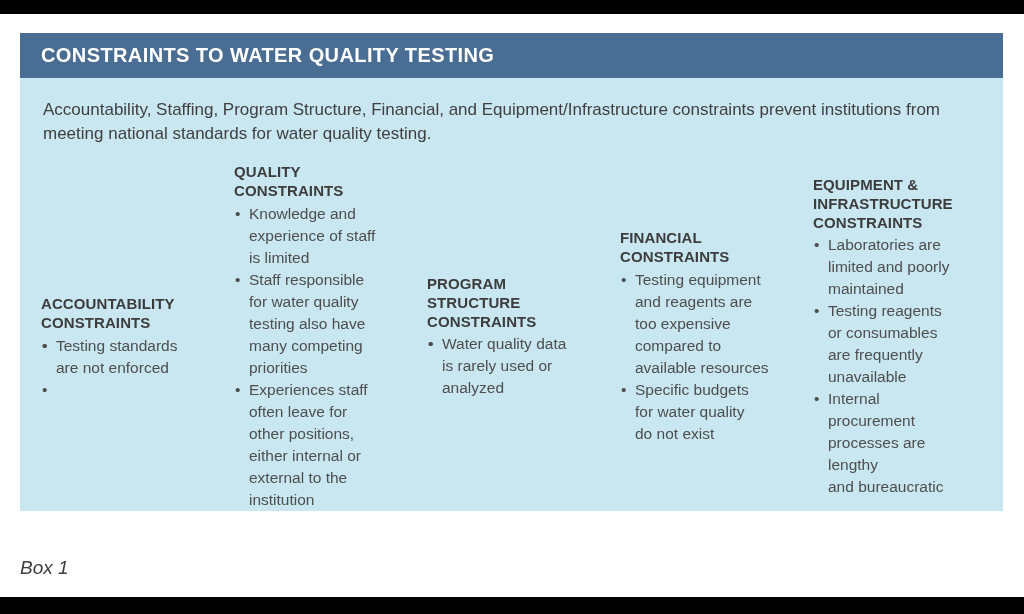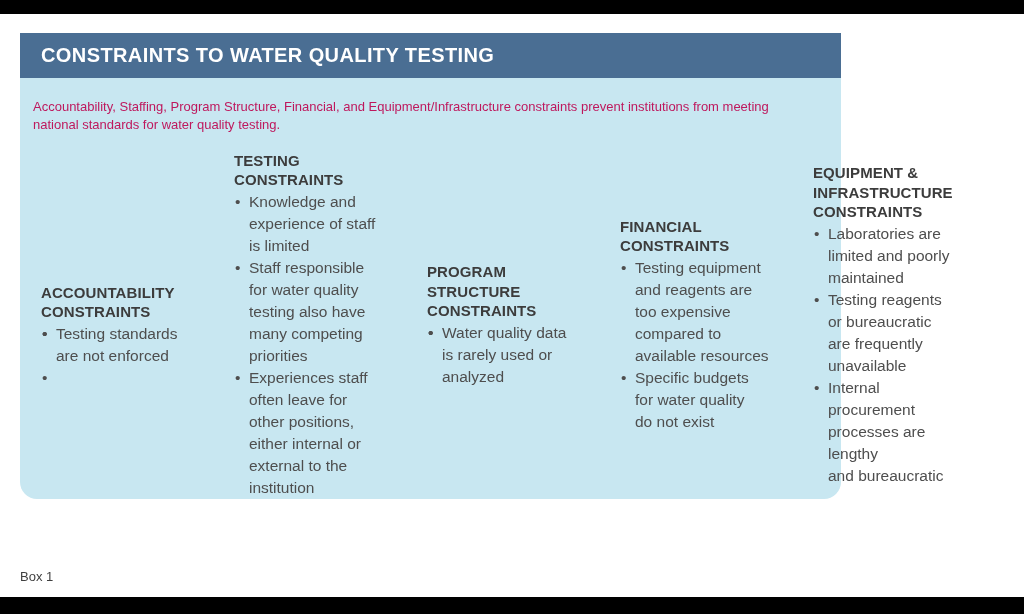--- a/index.html
+++ b/index.html
@@ -20,45 +20,44 @@
     top: 14px;
     width: 1024px;
     height: 583px;
     background: #ffffff;
   }
 
   #box {
     position: absolute;
     left: 20px;
     top: 19px;
-    width: 821px;
+    width: 983px;
     background: #c8e7f1;
-    border-radius: 17px;
   }
 
   #header-bar {
     background: #4a6e93;
     height: 45px;
     padding: 0 0 0 21px;
     display: flex;
     align-items: center;
   }
 
   #header-title {
     color: #ffffff;
     font-size: 20px;
     font-weight: bold;
     letter-spacing: 0.4px;
   }
 
   #intro {
-    color: #be185d;
-    font-size: 13px;
+    color: #404040;
+    font-size: 17px;
     line-height: 1.42;
-    padding: 20px 24px 0 13px;
+    padding: 20px 24px 0 23px;
     max-width: 940px;
   }
 
   #columns {
     display: flex;
     padding: 16px 0 0 21px;
     align-items: center;
   }
 
   .column {
@@ -99,23 +98,24 @@
     left: 1px;
     top: 0;
     color: #4e4e4e;
     font-size: 15.5px;
     line-height: 1.42;
   }
 
   #caption {
     position: absolute;
     left: 20px;
-    top: 555px;
+    top: 543px;
     color: #3f3f3f;
-    font-size: 13px;
+    font-size: 19px;
+    font-style: italic;
   }
 </style>
 </head>
 <body>
 
 <div id="page">
 
   <div id="box">
 
     <div id="header-bar">
@@ -129,21 +129,21 @@
           <div class="col-heading">ACCOUNTABILITY
 CONSTRAINTS</div>
           <ul class="bullets">
             <li><span class="dot">•</span></li>
             <li><span class="dot">•</span><span>Testing standards
 are not enforced</span></li>
             <li><span class="dot">•</span></li>
           </ul>
         </div>
         <div class="column">
-          <div class="col-heading">TESTING
+          <div class="col-heading">QUALITY
 CONSTRAINTS</div>
           <ul class="bullets">
             <li><span class="dot">•</span><span>Knowledge and
 experience of staff
 is limited</span></li>
             <li><span class="dot">•</span><span>Staff responsible
 for water quality
 testing also have
 many competing
 priorities</span></li>
@@ -182,21 +182,21 @@
         </div>
         <div class="column">
           <div class="col-heading">EQUIPMENT &amp;
 INFRASTRUCTURE
 CONSTRAINTS</div>
           <ul class="bullets">
             <li><span class="dot">•</span><span>Laboratories are
 limited and poorly
 maintained</span></li>
             <li><span class="dot">•</span><span>Testing reagents
-or bureaucratic
+or consumables
 are frequently
 unavailable</span></li>
             <li><span class="dot">•</span><span>Internal
 procurement
 processes are
 lengthy
 and bureaucratic</span></li>
           </ul>
         </div>
       </div>

